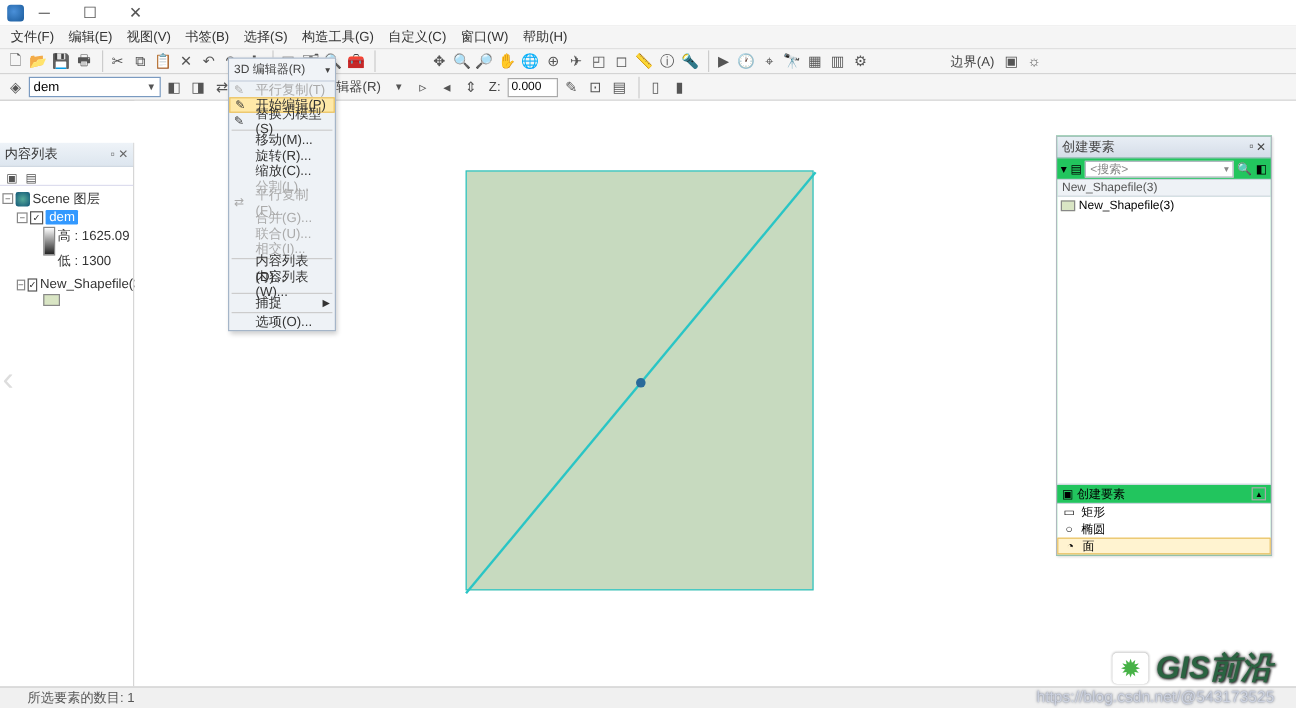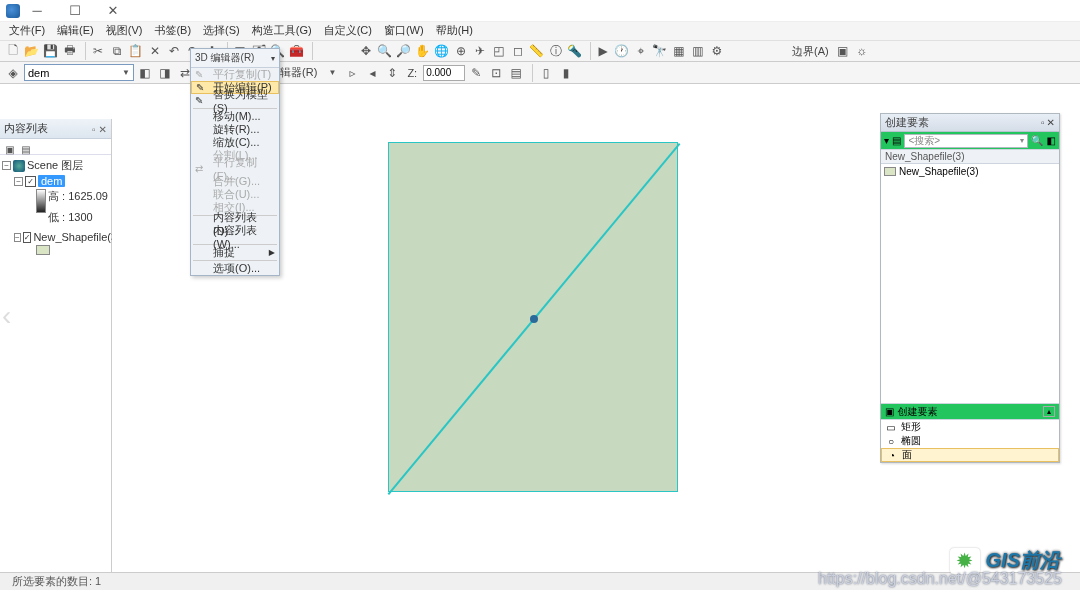--- a/index.html
+++ b/index.html
@@ -58,28 +58,28 @@
 .cp-search { flex: 1; height: 14px; border: 1px solid #b0b8c0; background: #fff; padding: 0 3px; font-size: 10px; color: #888; display: flex; align-items: center; justify-content: space-between;}
 .cp-group { background: #eef2f6; border-bottom: 1px solid #cdd5de; padding: 1px 4px; font-size: 10px; color: #555; }
 .cp-list { height: 240px; background: #fff; border-bottom: 1px solid #cdd5de; font-size: 10px; padding: 1px; }
 .cp-list-item { display: flex; align-items: center; gap: 3px; padding: 1px 2px; }
 .cp-tool-title { height: 16px; display: flex; align-items: center; padding: 0 4px; justify-content: space-between; font-size: 10px; border-bottom: 1px solid #cdd5de; }
 .cp-tools { background: #fff; font-size: 10px; }
 .tool-row { display: flex; align-items: center; gap: 4px; padding: 1px 4px; height: 14px; }
 .tool-row.sel { background: #fff3d0; border: 1px solid #e8c060; }
 .ticon { width: 12px; height: 10px; display: inline-flex; align-items: center; justify-content: center; }
 
-.statusbar { position: absolute; bottom: 0; left: 0; right: 0; height: 18px; background: #f0f0f0; border-top: 1px solid #ccc; display: flex; align-items: center; padding: 0 12px; font-size: 11px; color: #555; }
+.statusbar { position: absolute; bottom: 0; left: 0; right: 0; height: 18px; background: #f0f0f0; border-top: 1px solid #ccc; display: flex; align-items: center; padding: 0 23px; font-size: 11px; color: #555; }
 
 .chevron-nav { position: absolute; left: 2px; top: 300px; font-size: 28px; color: #ddd; }
 
 .watermark1 { position: absolute; right: 20px; bottom: 16px; display: flex; align-items: center; gap: 6px; opacity: .9; }
 .wm-icon { width: 30px; height: 26px; background: #fff; border-radius: 4px; display: flex; align-items: center; justify-content: center; font-size: 18px; font-weight: bold; color: #3a3; box-shadow: 0 0 2px rgba(0,0,0,.3); }
-.wm-txt1 { font-size: 20px; font-weight: bold; color: #0369a1; text-shadow: 0 0 3px rgba(0,0,0,.8), 1px 1px 2px rgba(0,0,0,.9); font-style: italic; }
-.wm-txt2 { position: absolute; right: 18px; bottom: 2px; font-size: 16px; color: rgba(210, 215, 230, 0.9); text-shadow: 0 0 2px rgba(50, 60, 80, 0.9); }
+.wm-txt1 { font-size: 26px; font-weight: bold; color: #14532d; text-shadow: 0 0 3px rgba(0,0,0,.8), 1px 1px 2px rgba(0,0,0,.9); font-style: italic; }
+.wm-txt2 { position: absolute; right: 18px; bottom: 2px; font-size: 13px; color: rgba(210, 215, 230, 0.9); text-shadow: 0 0 2px rgba(50, 60, 80, 0.9); }
 </style>
 </head>
 <body>
 
 <div class="titlebar">
   <div class="app-icon"></div>
   <div class="win-ctrls">
     <span>─</span>
     <span>☐</span>
     <span>✕</span>

